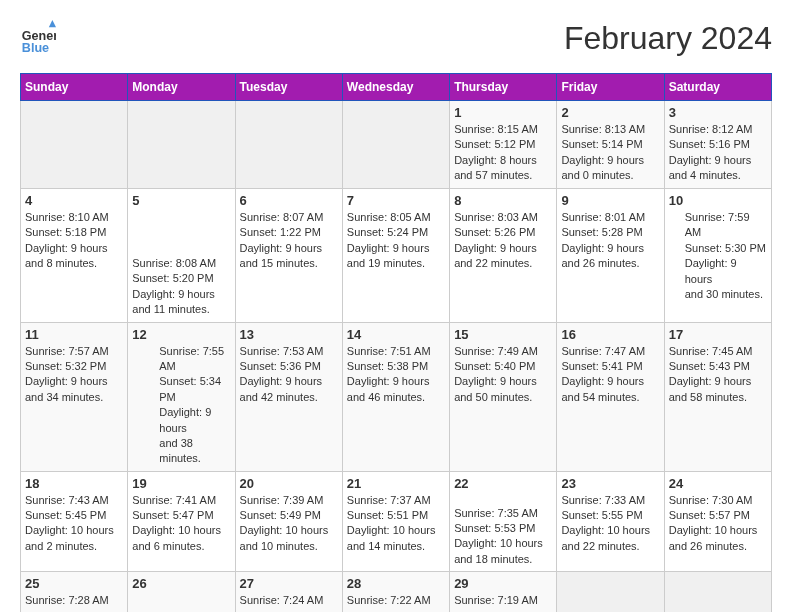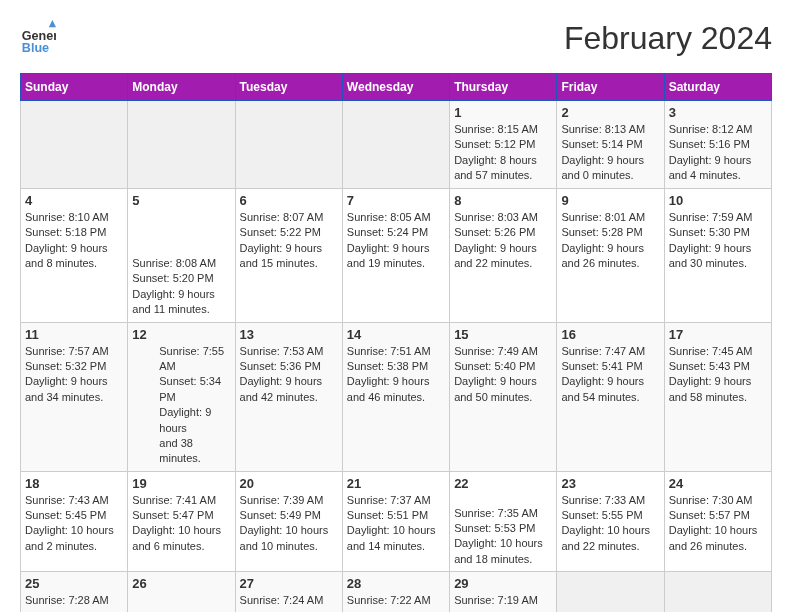--- a/index.html
+++ b/index.html
@@ -146,21 +146,21 @@
         <td>
           <span class="day-number">5</span>
           <div class="day-info" style="white-space: pre-line; margin-top: 48px;">Sunrise: 8:08 AM
 Sunset: 5:20 PM
 Daylight: 9 hours
 and 11 minutes.</div>
         </td>
         <td>
           <span class="day-number">6</span>
           <div class="day-info" style="white-space: pre-line;">Sunrise: 8:07 AM
-Sunset: 5:22 PM
+Sunset: 1:22 PM
 Daylight: 9 hours
 and 15 minutes.</div>
         </td>
         <td>
           <span class="day-number">7</span>
           <div class="day-info" style="white-space: pre-line;">Sunrise: 8:05 AM
 Sunset: 5:24 PM
 Daylight: 9 hours
 and 19 minutes.</div>
         </td>
@@ -173,21 +173,21 @@
         </td>
         <td>
           <span class="day-number">9</span>
           <div class="day-info" style="white-space: pre-line;">Sunrise: 8:01 AM
 Sunset: 5:28 PM
 Daylight: 9 hours
 and 26 minutes.</div>
         </td>
         <td>
           <span class="day-number">10</span>
-          <div class="day-info" style="white-space: pre-line;">Sunrise: 7:59 AM
+          <div class="day-info" style="white-space: pre-line; margin-left: 16px;">Sunrise: 7:59 AM
 Sunset: 5:30 PM
 Daylight: 9 hours
 and 30 minutes.</div>
         </td>
       </tr>
       <tr>
         <td>
           <span class="day-number">11</span>
           <div class="day-info" style="white-space: pre-line;">Sunrise: 7:57 AM
 Sunset: 5:32 PM

